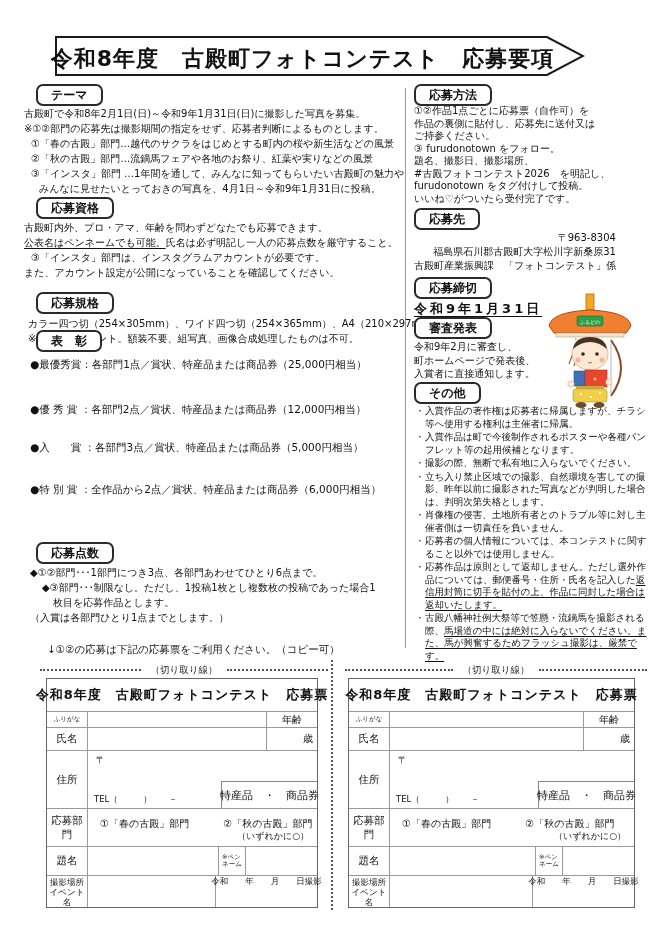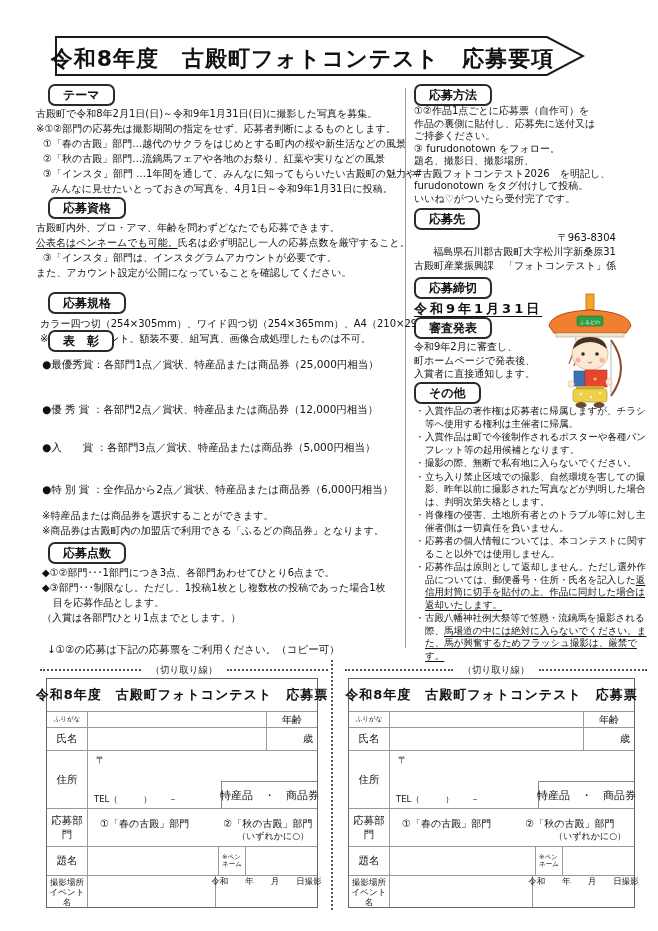--- a/index.html
+++ b/index.html
@@ -6,32 +6,32 @@
   body{width:658px;height:931px;position:relative;background:#fff;
        font-family:"DejaVu Sans","Liberation Sans",sans-serif;color:#111;}
   .abs{position:absolute;}
   
   .banner{left:55px;top:36px;width:530px;height:40px;}
   .banner-text{left:55px;top:40px;width:495px;height:34px;display:flex;align-items:flex-end;justify-content:center;
       font-size:22px;font-weight:bold;letter-spacing:1px;white-space:nowrap;}
   
   .hdr{display:inline-block;border:2px solid #2a2a2a;border-radius:7px;padding:0 13px;height:18px;line-height:18px;
       font-weight:bold;font-size:12px;background:#fff;white-space:nowrap;}
-  .col-left{left:36px;top:84px;width:360px;height:570px;}
+  .col-left{left:24px;top:84px;width:360px;height:570px;}
   .col-right{left:412px;top:84px;width:242px;height:570px;}
   .col-divider{left:405px;top:88px;height:560px;border-left:1px solid #9a9a9a;width:0;}
   .tline{font-size:10px;line-height:15px;white-space:nowrap;}
   .ind1{padding-left:7px;} .ind2{padding-left:15px;}
   .rline{font-size:10px;line-height:12.5px;white-space:nowrap;}
   u, .ul{text-decoration:underline;text-underline-offset:2px;}
   .award{font-size:10.5px;white-space:nowrap;}
   .bullet{font-size:9.5px;line-height:12.5px;position:relative;padding-left:11px;margin-bottom:1px;}
   .bullet .marker{position:absolute;left:1px;top:0;}
   .deadline{font-size:13px;font-weight:bold;letter-spacing:3px;text-decoration:underline;text-underline-offset:3px;white-space:nowrap;}
-  .hang{padding-left:11px;text-indent:-11px;white-space:normal;}
+  .hang{padding-left:11px;text-indent:-11px;white-space:normal;margin-left:12px;}
   
   .forms-note{left:47px;top:643px;font-size:10.5px;white-space:nowrap;}
   .cutrow{top:663px;height:14px;display:flex;align-items:center;font-size:9.5px;color:#222;}
   .cutrow .dash{flex:1;border-top:2px dotted #555;height:0;}
   .cutrow .lbl{padding:0 10px;white-space:nowrap;}
   .vcut{left:331px;top:660px;height:250px;width:0;border-left:2px dotted #555;}
   .form{border:1.5px solid #666;background:#fff;display:flex;flex-direction:column;}
   .form *{box-sizing:border-box;}
   .frow{display:flex;border-top:1px solid #999;}
   .frow:first-child{border-top:none;}
@@ -97,24 +97,20 @@
   <div class="abs" style="top:232px;left:4px;">
     <div class="tline">カラー四つ切（254×305mm）、ワイド四つ切（254×365mm）、A4（210×297mm）</div>
     <div class="tline">※写真紙にプリント。額装不要、組写真、画像合成処理したものは不可。</div>
   </div>
 
   <div class="abs" style="top:246px;left:12px;"><span class="hdr">表　彰</span></div>
   <div class="abs award" style="top:274px;left:6px;">●最優秀賞：各部門1点／賞状、特産品または商品券（25,000円相当）</div>
   <div class="abs award" style="top:319px;left:6px;">●優 秀 賞 ：各部門2点／賞状、特産品または商品券（12,000円相当）</div>
   <div class="abs award" style="top:357px;left:6px;">●入　　賞 ：各部門3点／賞状、特産品または商品券（5,000円相当）</div>
   <div class="abs award" style="top:399px;left:6px;">●特 別 賞 ：全作品から2点／賞状、特産品または商品券（6,000円相当）</div>
-  <div class="abs" style="top:424px;left:6px;">
-    <div class="tline">※特産品または商品券を選択することができます。</div>
-    <div class="tline">※商品券は古殿町内の加盟店で利用できる「ふるどの商品券」となります。</div>
-  </div>
 
   <div class="abs" style="top:458px;left:12px;"><span class="hdr">応募点数</span></div>
   <div class="abs" style="top:481px;left:6px;width:352px;">
     <div class="tline">◆①②部門･･･1部門につき3点、各部門あわせてひとり6点まで。</div>
     <div class="tline hang">◆③部門･･･制限なし。ただし、1投稿1枚とし複数枚の投稿であった場合1枚目を応募作品とします。</div>
     <div class="tline">（入賞は各部門ひとり1点までとします。）</div>
   </div>
 </div>
 
 <div class="abs col-right">

